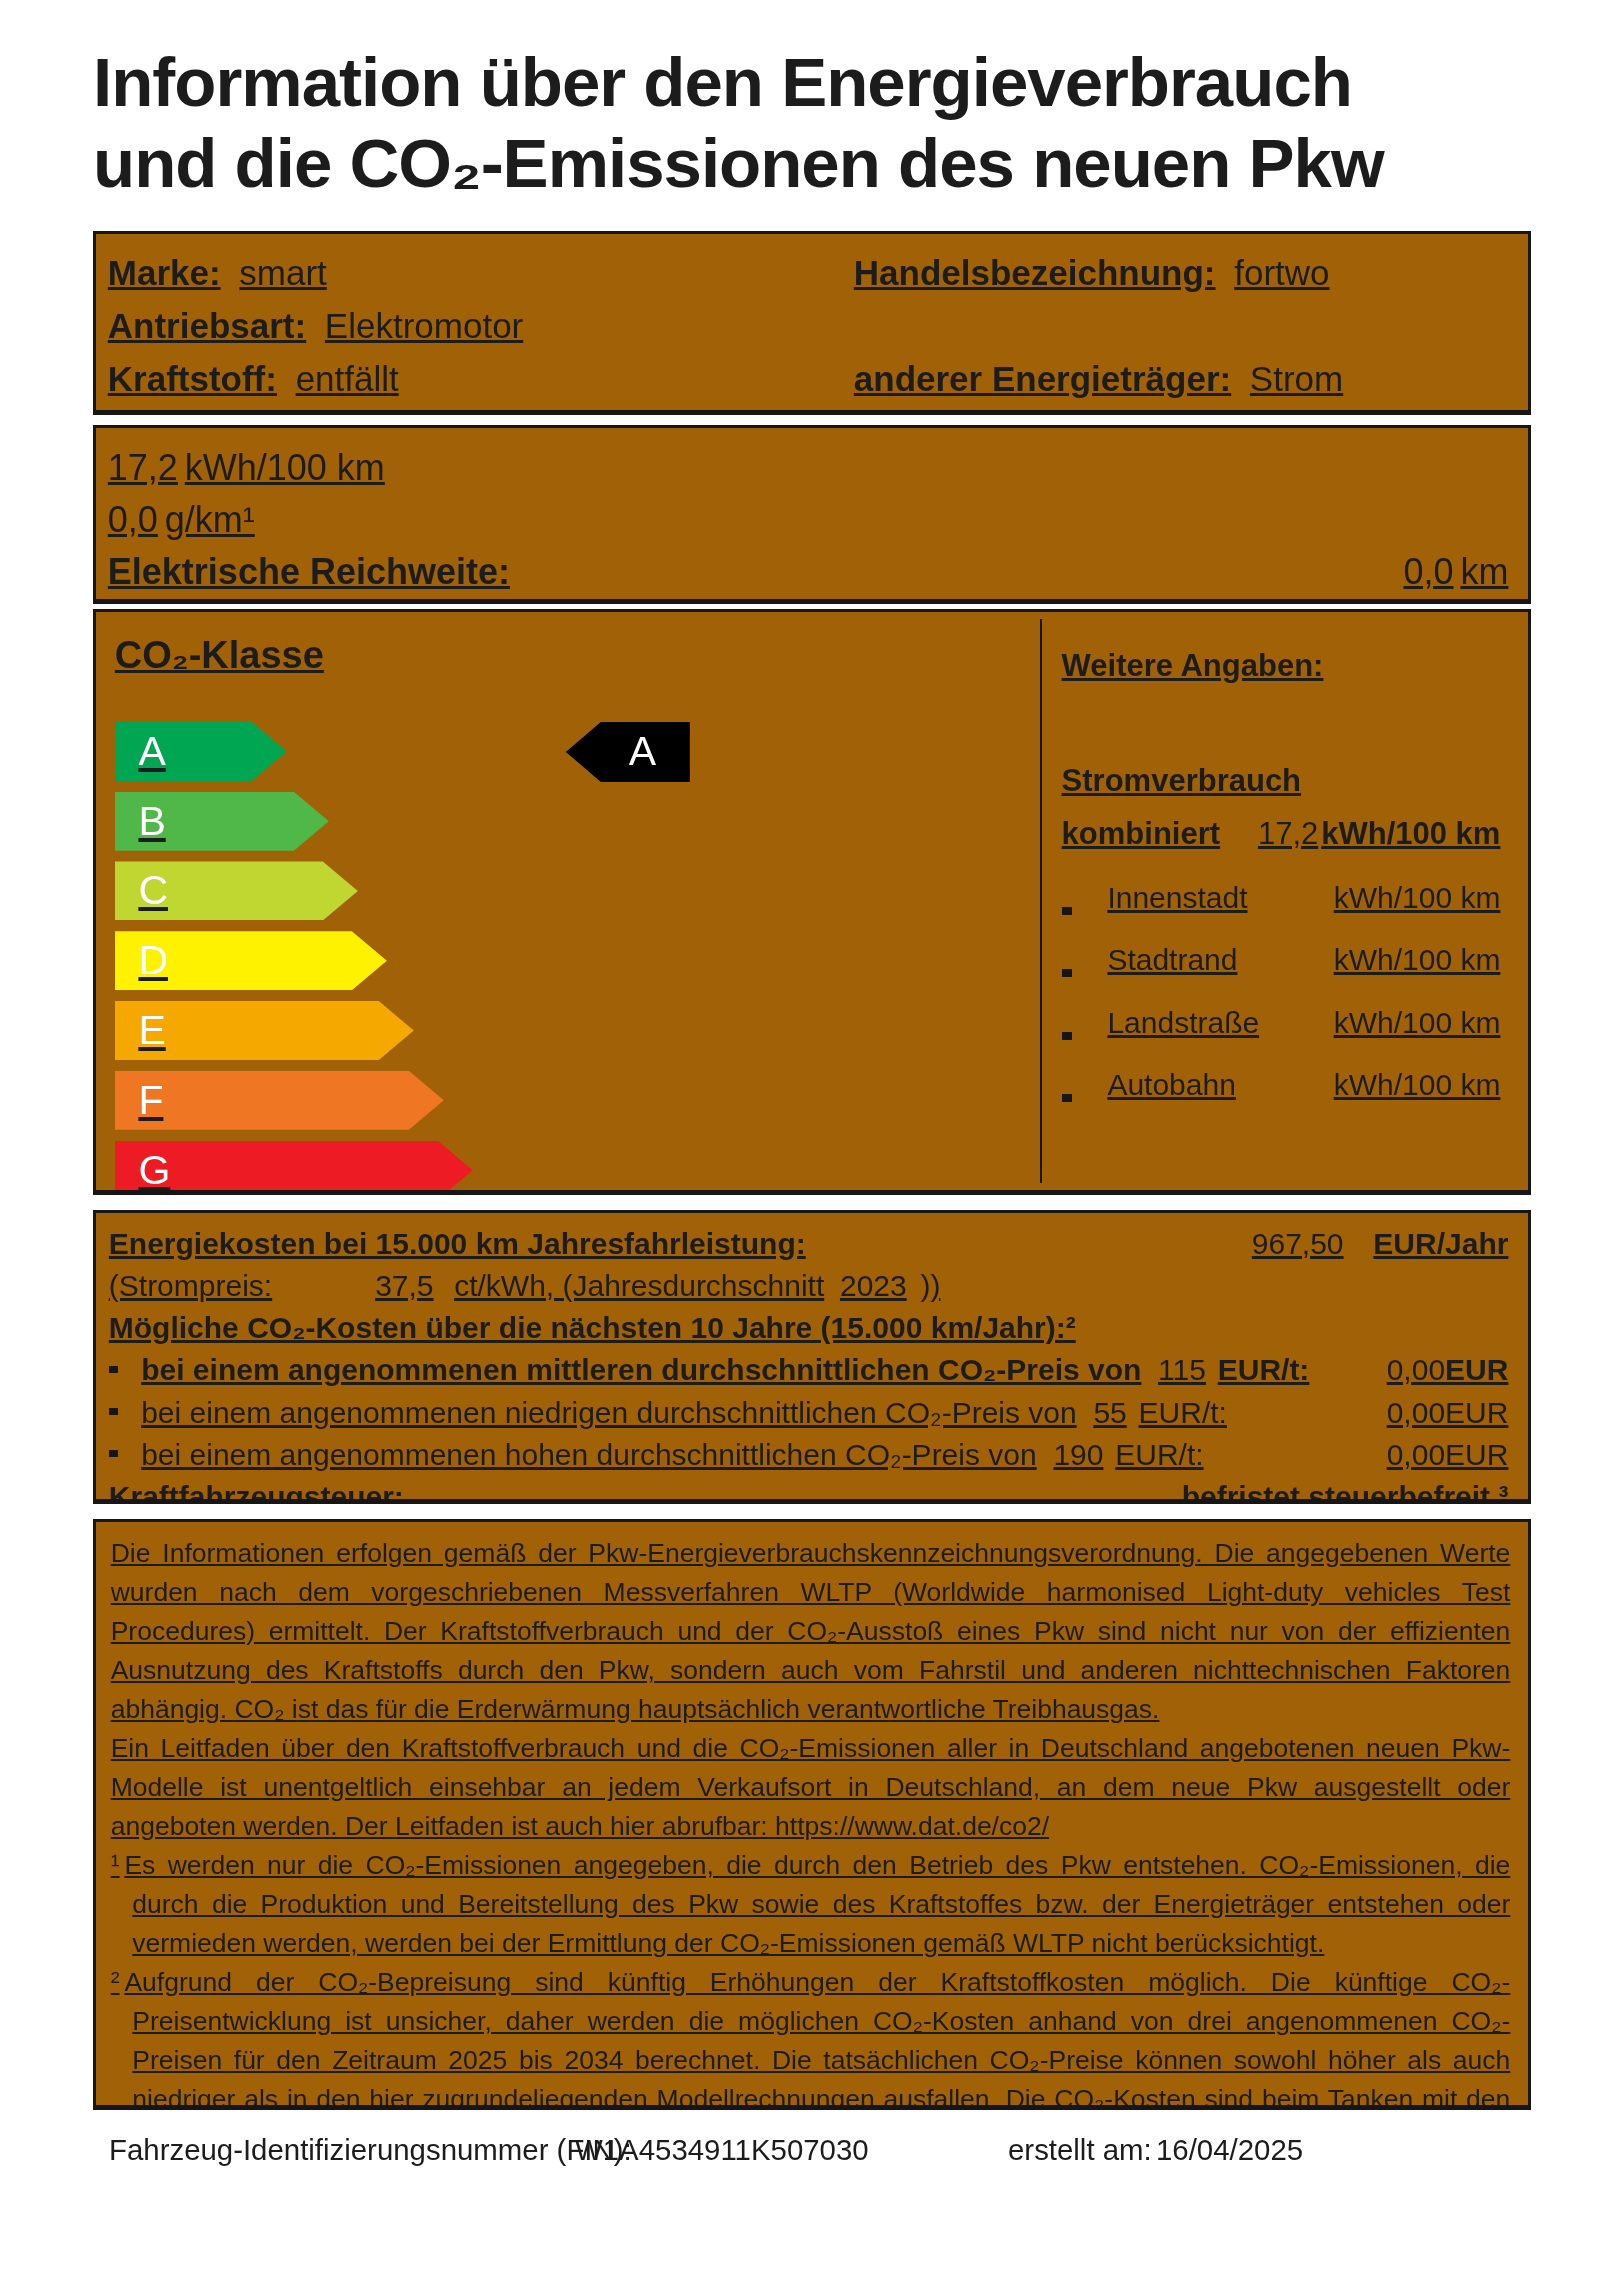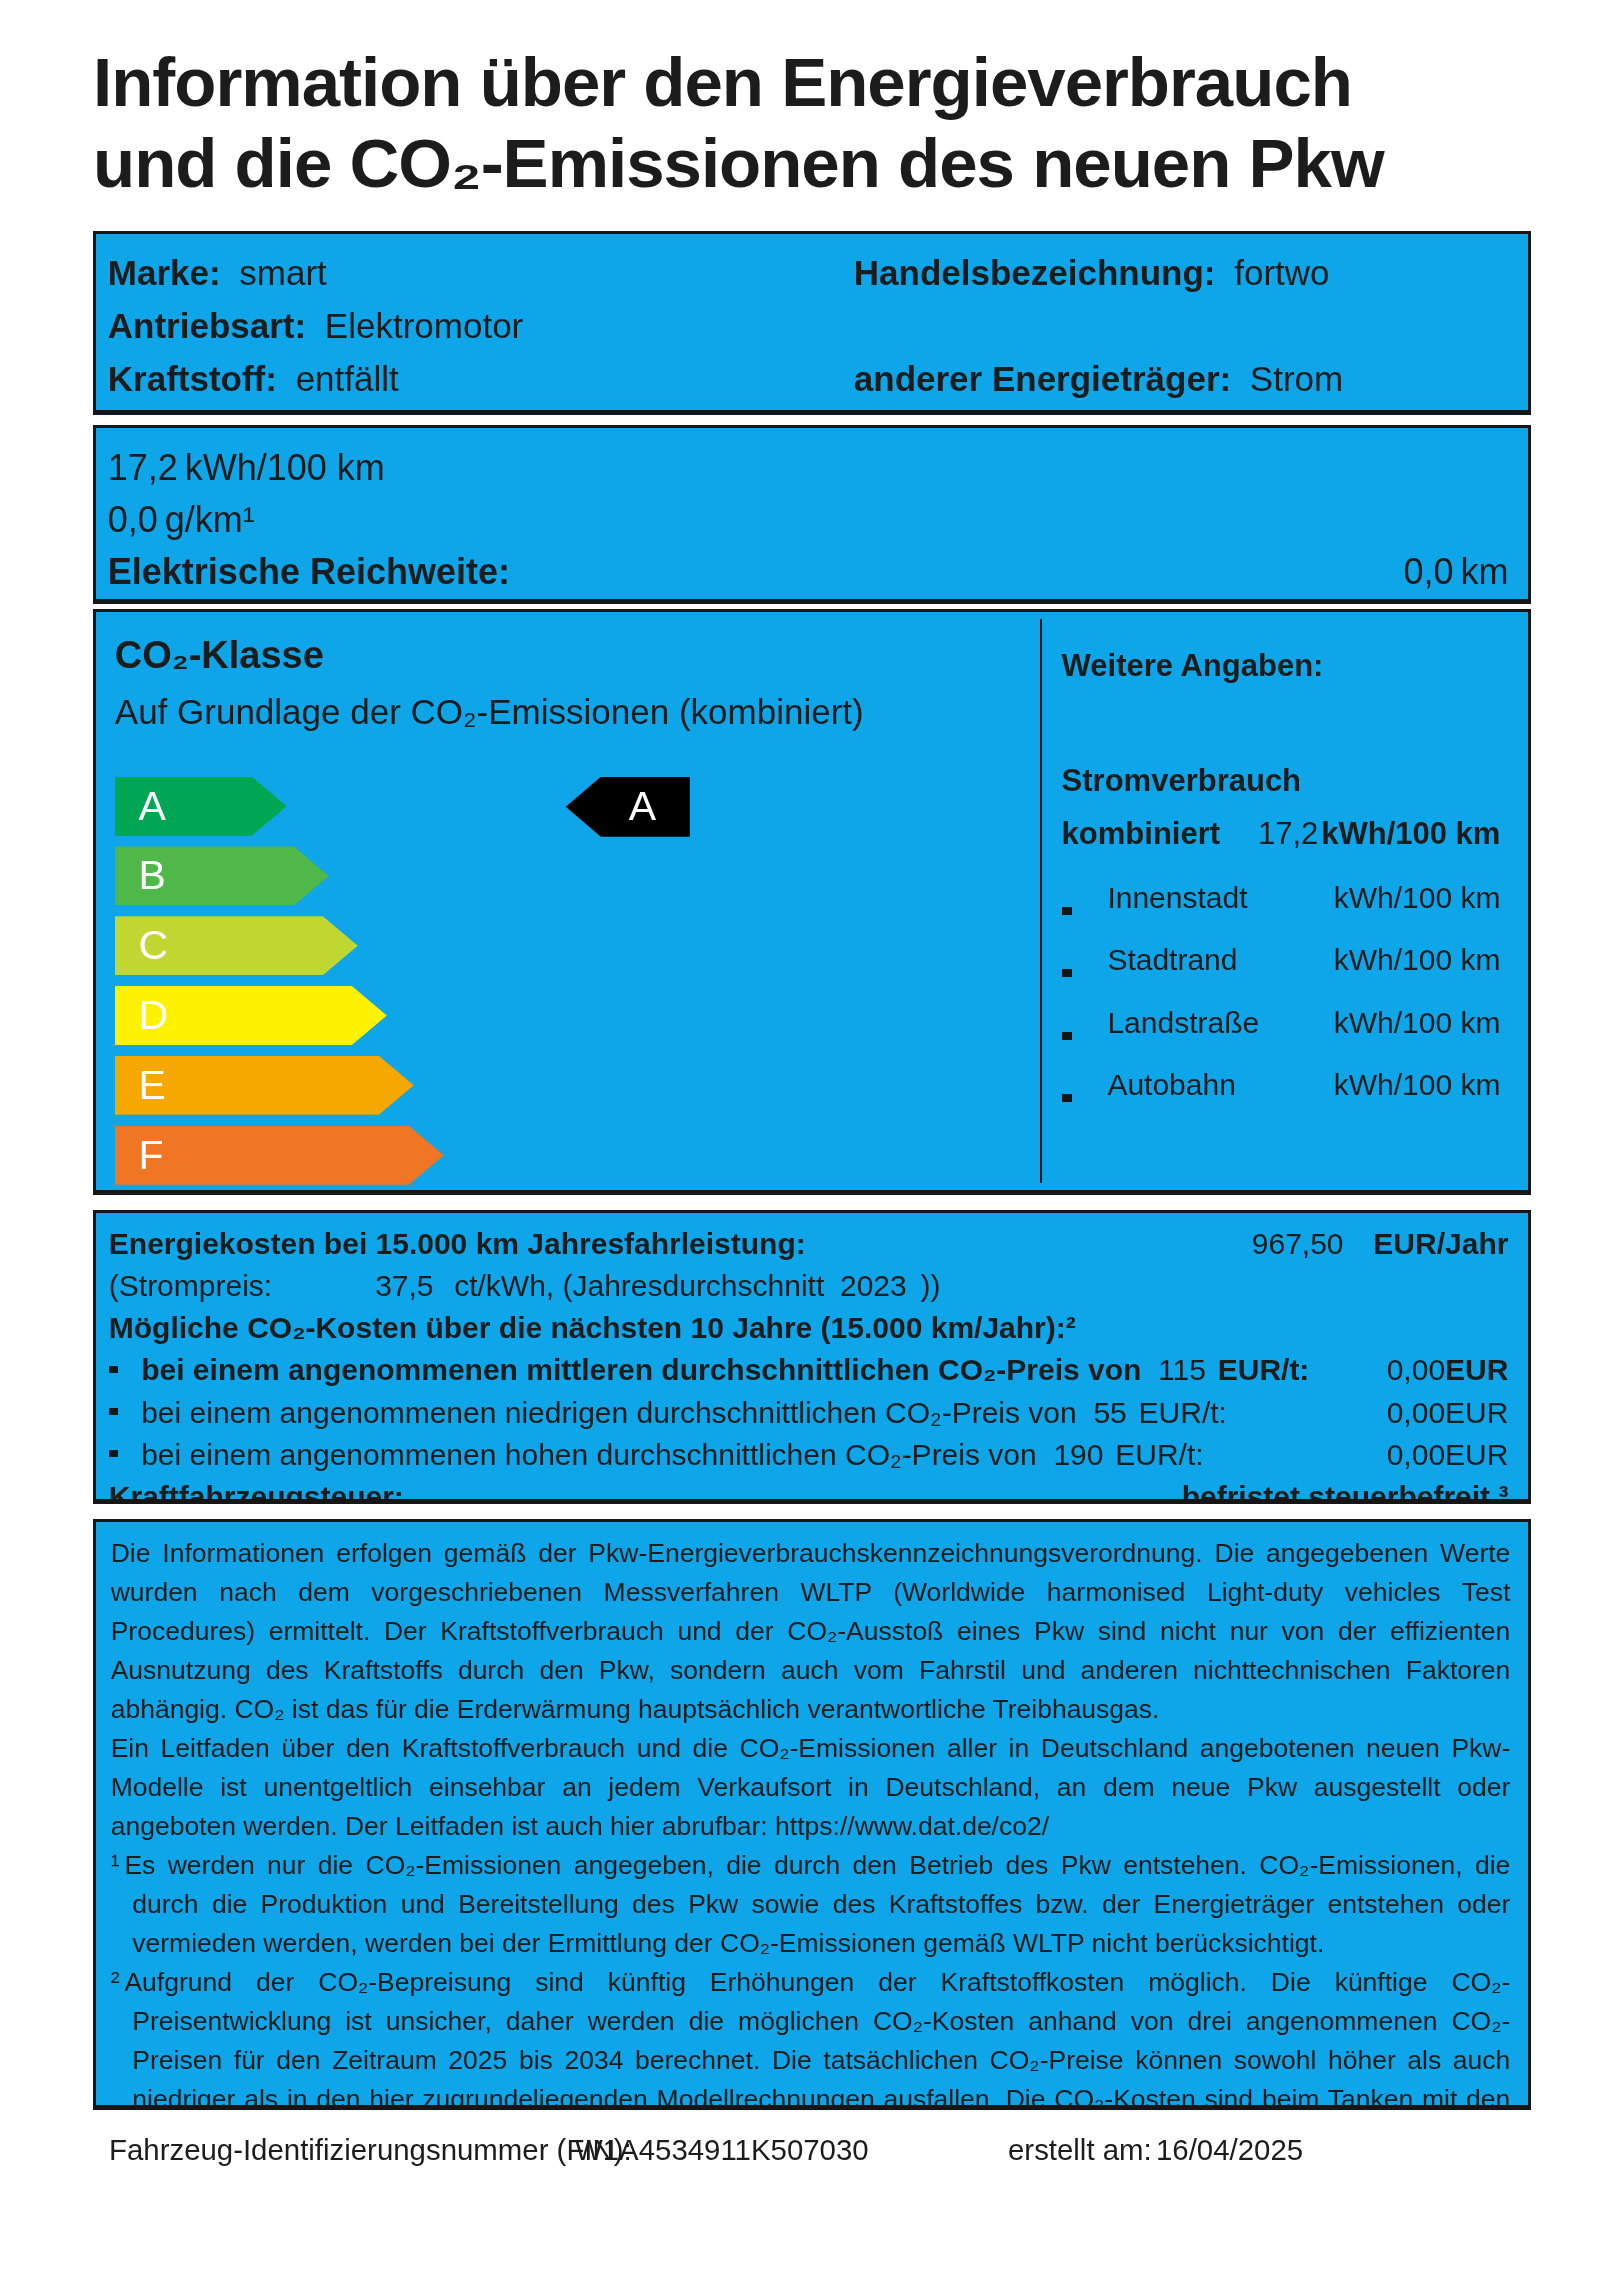--- a/index.html
+++ b/index.html
@@ -7,21 +7,21 @@
     width:1623px;height:2295px;position:relative;
     font-family:"Liberation Sans","DejaVu Sans",sans-serif;
     color:#1c1c1c;-webkit-font-smoothing:antialiased;
   }
   .page{width:1438px;margin:0 auto 0 93px;padding-top:42px;}
   b,.b{font-weight:700;}
   .filled{font-weight:400;letter-spacing:0;}
   
   .title{font-size:69px;font-weight:700;line-height:81px;letter-spacing:-1px;}
   
-  .box{border:3.4px solid #161616;border-bottom-width:5.9px;box-sizing:border-box;overflow:hidden;background:#0ea5e9;}
+  .box{border:3.4px solid #161616;border-bottom-width:5.9px;box-sizing:border-box;overflow:hidden;background:#a16207;text-decoration:underline;}
   
   .box-vehicle{height:184px;margin-top:26.5px;padding:12.8px 11.8px 0 11.8px;}
   .v-grid{display:grid;grid-template-columns:746px 1fr;font-size:35px;line-height:53px;}
   .v-cell .vval{margin-left:18.7px;}
   
   .box-consumption{height:179px;margin-top:10.8px;padding:13.7px 19.6px 0 11.8px;}
   .c-row{display:flex;justify-content:space-between;font-size:36px;line-height:52px;}
   .c-row .unit{margin-left:6.9px;}
   
   .box-co2{height:586px;margin-top:4.9px;display:flex;padding:7px;}
@@ -117,21 +117,20 @@
     </div>
     <div class="c-row">
       <span><b>Elektrische Reichweite:</b><span></span></span>
       <span><span class="filled">0,0</span><span class="unit">km</span></span>
     </div>
   </section>
 
   <section class="box box-co2">
     <div class="co2-left">
       <div class="co2-heading">CO₂-Klasse</div>
-      <div class="co2-subtitle">Auf Grundlage der CO₂-Emissionen (kombiniert)</div>
       <div class="arrows">
         <div class="arrow arrow-a" style="background-color: rgb(0, 166, 81);">
             <span class="arrow-letter">A</span>
           </div>
         <div class="arrow arrow-b" style="background-color: rgb(80, 184, 72);">
             <span class="arrow-letter">B</span>
           </div>
         <div class="arrow arrow-c" style="background-color: rgb(191, 215, 48);">
             <span class="arrow-letter">C</span>
           </div>

